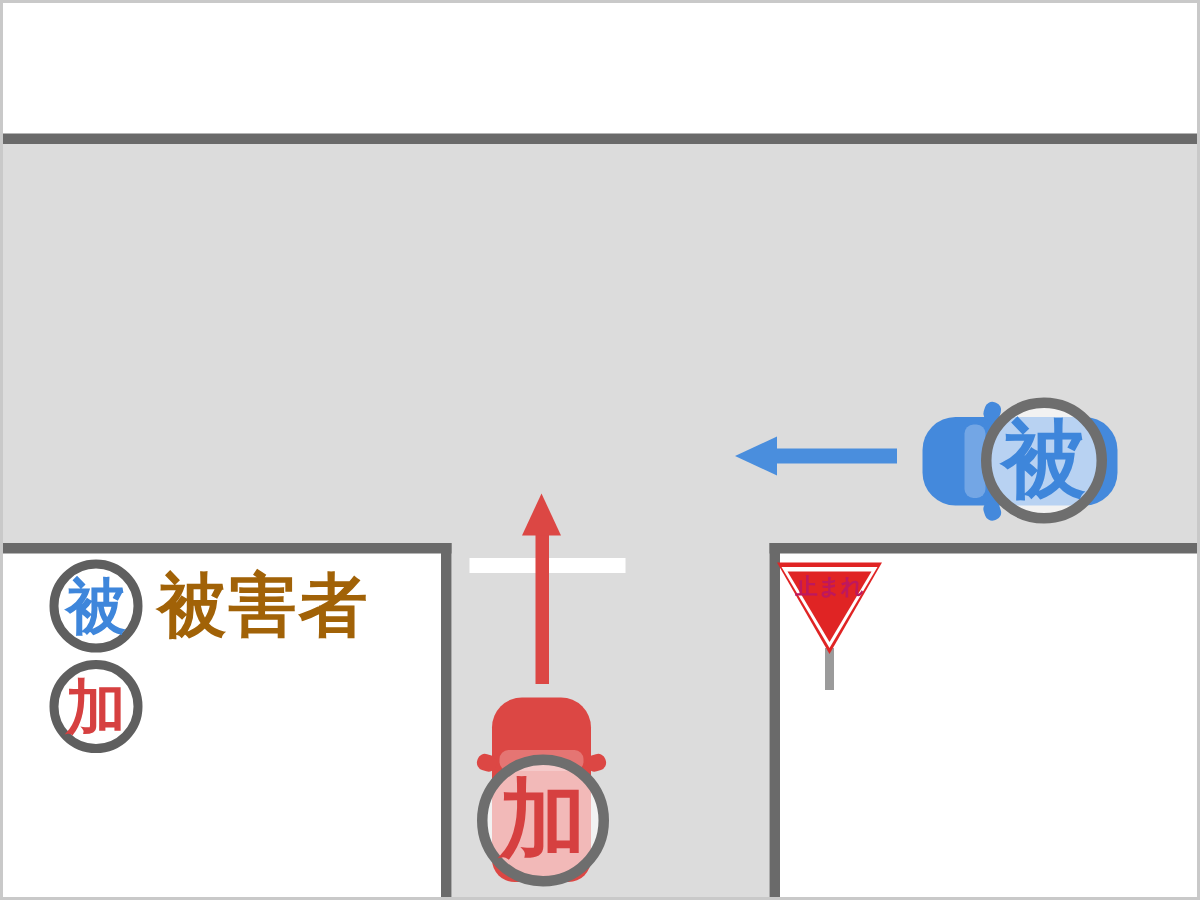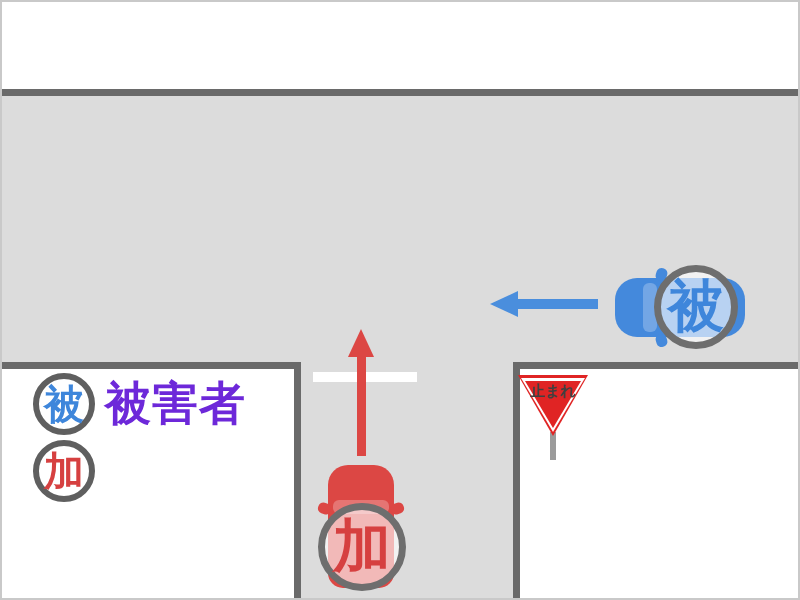--- a/index.html
+++ b/index.html
@@ -43,34 +43,34 @@
     position: absolute; border: 7px solid #6e6e6e; border-radius: 50%;
     background: rgba(255,255,255,0.62); display: flex; align-items: center; justify-content: center;
     font-weight: 700; z-index: 10;
   }
   .badge-victim { left: 654px; top: 265px; width: 84px; height: 84px; font-size: 56px; color: #3e86db; }
   .badge-perp { left: 318px; top: 503px; width: 88px; height: 88px; font-size: 58px; color: #d64040; }
   
   .stop-sign { position: absolute; left: 518px; top: 374px; width: 70px; height: 90px; z-index: 5; }
   .stop-sign-text {
     position: absolute; left: 518px; top: 382px; width: 70px; text-align: center;
-    color: #404040; font-size: 15px; font-weight: 700; z-index: 6; letter-spacing: 0px;
+    color: #be185d; font-size: 15px; font-weight: 700; z-index: 6; letter-spacing: 0px;
   }
   
   .legend-item { position: absolute; left: 33px; display: flex; align-items: center; z-index: 10; }
   .legend-item-victim { top: 373px; }
   .legend-item-perp { top: 440px; }
   .legend-circle {
     width: 62px; height: 62px; border: 6px solid #5f5f5f; border-radius: 50%; background: #ffffff;
     display: flex; align-items: center; justify-content: center; font-size: 40px; font-weight: 700;
     flex: 0 0 auto;
   }
   .legend-circle.blue { color: #3e86db; }
   .legend-circle.red { color: #d64040; }
-  .legend-label { margin-left: 10px; font-size: 46px; font-weight: 700; color: #6d28d9; letter-spacing: 1px; white-space: nowrap; }
+  .legend-label { margin-left: 10px; font-size: 46px; font-weight: 700; color: #a16207; letter-spacing: 1px; white-space: nowrap; }
 </style>
 </head>
 <body>
 
 <div class="stage">
 
   <div class="road-gray"></div>
   <div class="road-top-bar"></div>
   <div class="corner-box corner-left"></div>
   <div class="corner-box corner-right"></div>

